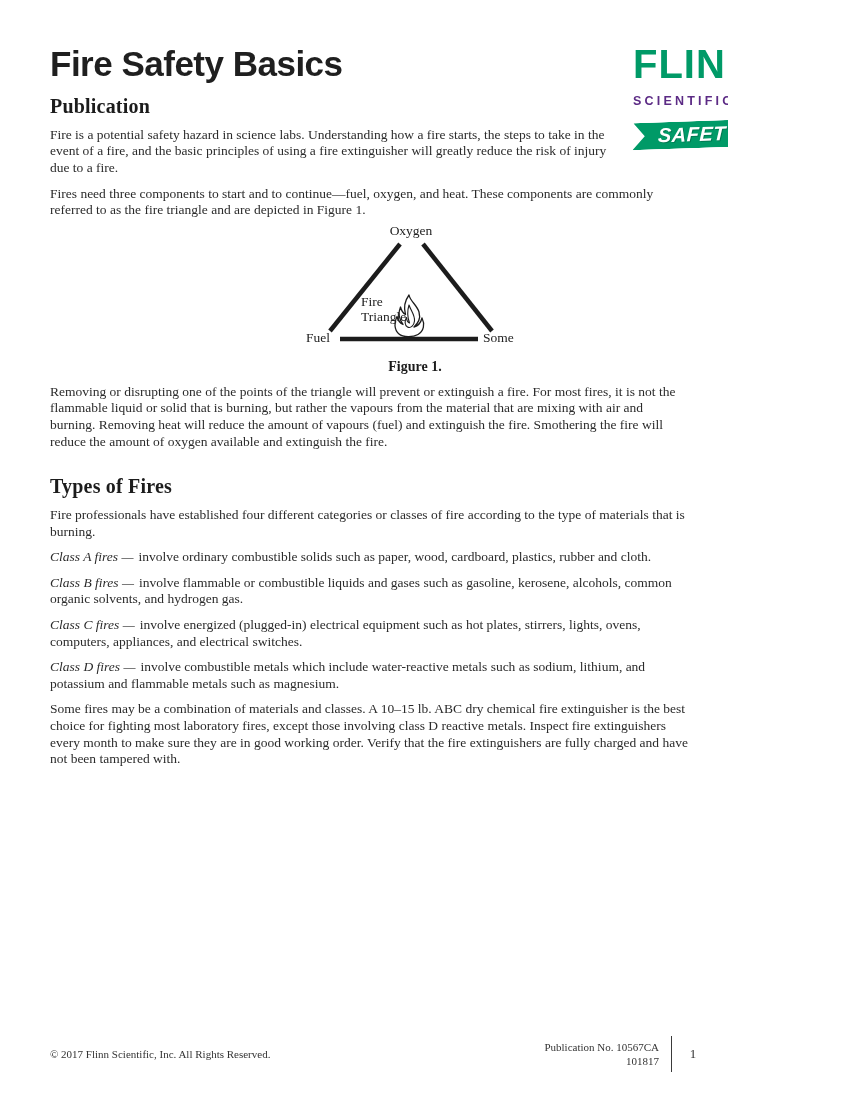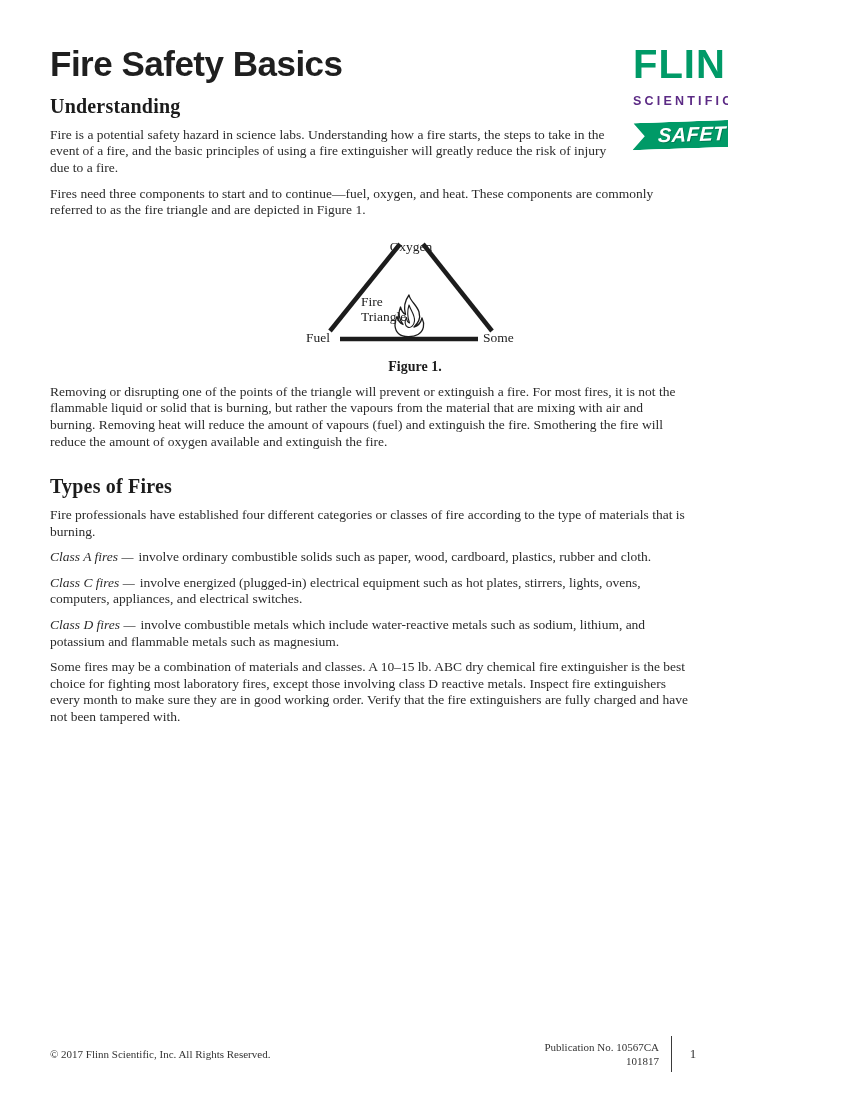--- a/index.html
+++ b/index.html
@@ -125,21 +125,21 @@
     height: 130px;
   }
   .fire-triangle svg.tri-lines {
     position: absolute; left: 0; top: 0;
   }
   .tri-label {
     position: absolute;
     font-size: 13.5px;
     color: #222222;
   }
-  .lbl-oxygen { left: 0; width: 242px; top: 16px; text-align: center; }
+  .lbl-oxygen { left: 0; width: 242px; top: 0; text-align: center; }
   .lbl-fuel   { left: 8px; width: 40px; top: 107px; text-align: center; }
   .lbl-heat   { left: 193px; top: 107px; }
   .lbl-center {
     left: 71px; width: 100px; top: 42px;
     line-height: 15.5px; margin-top: 29px;
   }
   .figure-caption {
     width: 250px;
     text-align: center;
     font-weight: 700;
@@ -174,21 +174,21 @@
   .footer-page { font-size: 13px; color: #333333; width: 14px; text-align: center; }
 </style>
 </head>
 <body>
 
 <div class="page">
   <div class="content">
 
     <h1 class="doc-title">Fire Safety Basics</h1>
 
-    <h2 class="section-heading intro-heading">Understanding</h2>
+    <h2 class="section-heading intro-heading">Publication</h2>
     <p class="body-text intro-body">Fire is a potential safety hazard in science labs. Understanding how a fire starts, the steps to take in the event of a fire, and the basic principles of using a fire extinguisher will greatly reduce the risk of injury due to a fire.</p>
 
     <p class="body-text">Fires need three components to start and to continue—fuel, oxygen, and heat. These components are commonly referred to as the fire triangle and are depicted in Figure 1.</p>
 
     <div class="figure-wrap">
       <div class="fire-triangle">
         <svg class="tri-lines" width="250" height="130" viewBox="0 0 250 130">
           <line x1="110" y1="21" x2="40" y2="108" stroke="#1c1c1c" stroke-width="4.5"></line>
           <line x1="133" y1="21" x2="202" y2="108" stroke="#1c1c1c" stroke-width="4.5"></line>
           <line x1="50" y1="116" x2="188" y2="116" stroke="#1c1c1c" stroke-width="4.5"></line>
@@ -206,20 +206,21 @@
       <div class="figure-caption">Figure 1.</div>
     </div>
 
     <p class="body-text">Removing or disrupting one of the points of the triangle will prevent or extinguish a fire. For most fires, it is not the flammable liquid or solid that is burning, but rather the vapours from the material that are mixing with air and burning. Removing heat will reduce the amount of vapours (fuel) and extinguish the fire. Smothering the fire will reduce the amount of oxygen available and extinguish the fire.</p>
 
     <h2 class="section-heading types-heading">Types of Fires</h2>
     <p class="body-text">Fire professionals have established four different categories or classes of fire according to the type of materials that is burning.</p>
 
     <p class="body-text"><span class="class-label">Class A fires —</span><span>involve ordinary combustible solids such as paper, wood, cardboard, plastics, rubber and cloth.</span></p>
 
+    <p class="body-text"><span class="class-label">Class B fires —</span><span>involve flammable or combustible liquids and gases such as gasoline, kerosene, alcohols, common organic solvents, and hydrogen gas.</span></p>
 
     <p class="body-text"><span class="class-label">Class C fires —</span><span>involve energized (plugged-in) electrical equipment such as hot plates, stirrers, lights, ovens, computers, appliances, and electrical switches.</span></p>
 
     <p class="body-text"><span class="class-label">Class D fires —</span><span>involve combustible metals which include water-reactive metals such as sodium, lithium, and potassium and flammable metals such as magnesium.</span></p>
 
     <p class="body-text">Some fires may be a combination of materials and classes. A 10–15 lb. ABC dry chemical fire extinguisher is the best choice for fighting most laboratory fires, except those involving class D reactive metals. Inspect fire extinguishers every month to make sure they are in good working order. Verify that the fire extinguishers are fully charged and have not been tampered with.</p>
   </div>
 
   <div class="logo-block">
     <div class="logo-row">

